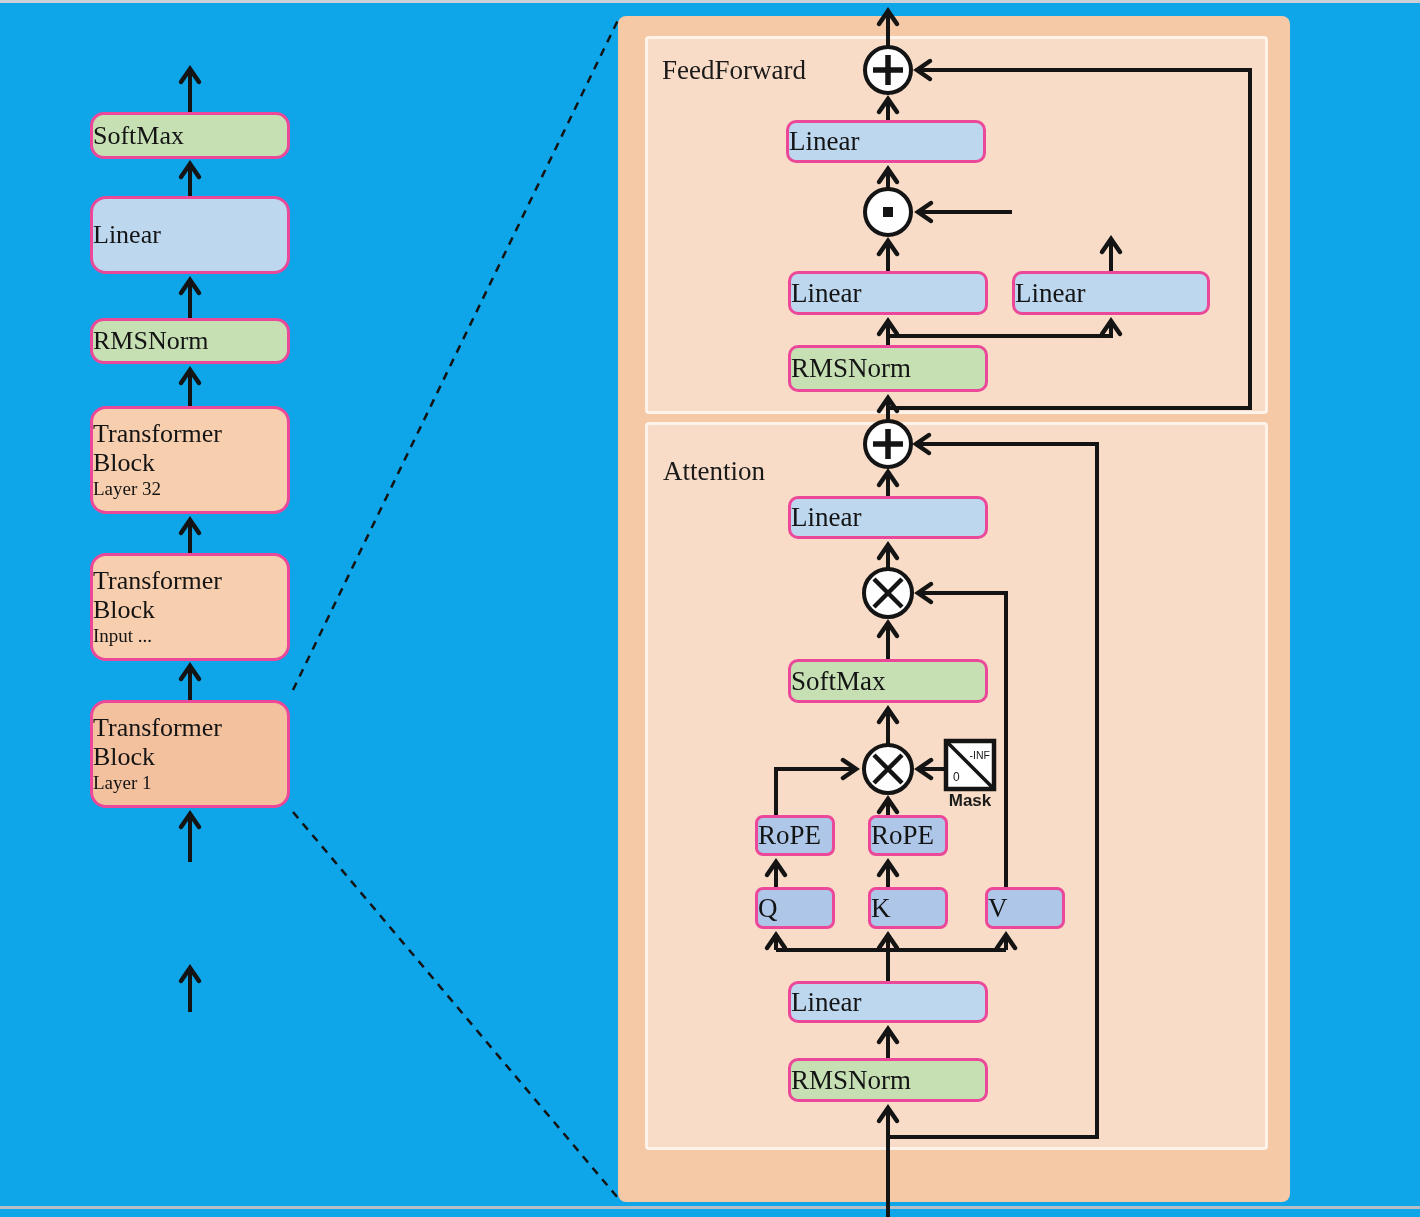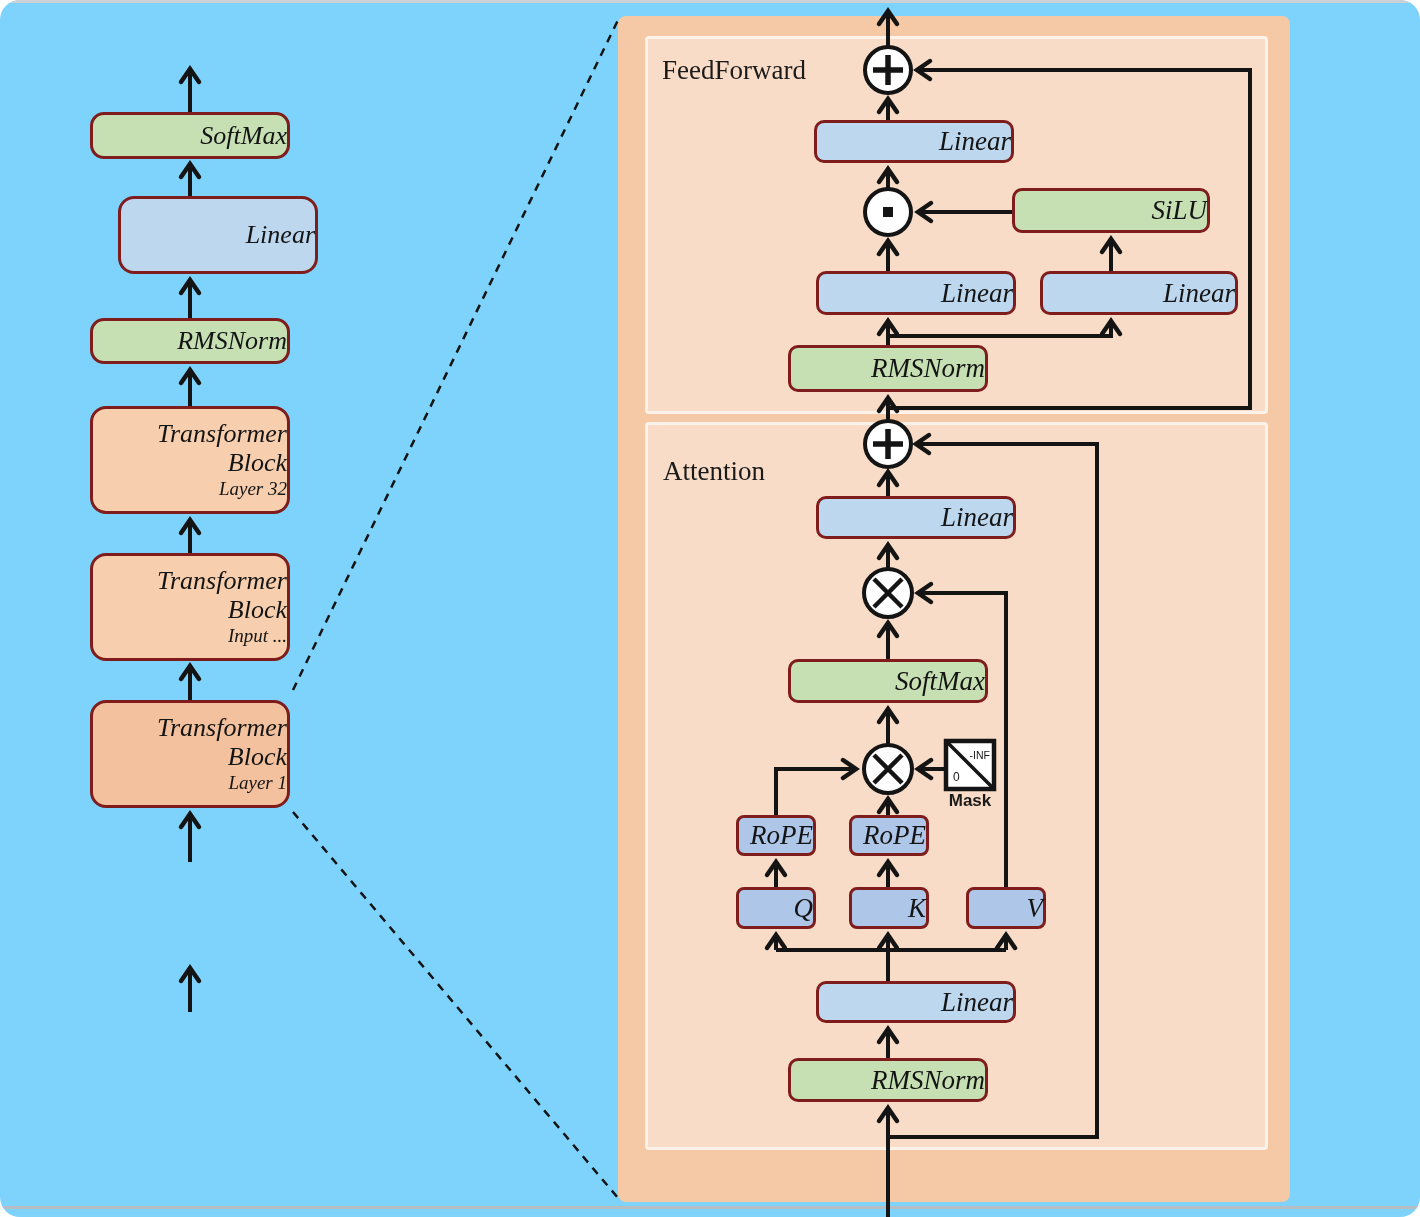--- a/index.html
+++ b/index.html
@@ -1,38 +1,37 @@
 <!DOCTYPE html>
 <html style="--panel_outer: #f5c9a6; --panel_inner: #f9dcc7; --orange_block: #f8cfae; --orange_block_dark: #f3c19e; --green: #c6e0b4; --blue: #bdd7ee; --periwinkle: #aec6e8; --line: #141414;"><head>
 <meta charset="utf-8">
 <style>
   html,body{margin:0;padding:0;background:#ffffff;}
   #stage{
-    position:relative;width:1420px;height:1217px;background:#7dd3fc;overflow:hidden;
-    font-family:"Liberation Serif","DejaVu Serif",serif;color:#141414;border-radius:20px;
+    position:relative;width:1420px;height:1217px;background:#0ea5e9;overflow:hidden;
+    font-family:"Liberation Serif","DejaVu Serif",serif;color:#141414;
   }
   .abs{position:absolute;box-sizing:border-box;}
   .rail{position:absolute;left:0;width:1420px;}
   .rail-top{top:0;height:3px;background:#ccd1d7;}
   .rail-bottom{top:1206px;height:3px;background:#b7bdc4;}
 
   
   .panel-outer{background:var(--panel_outer);border-radius:8px;}
   .panel-inner{background:var(--panel_inner);border:3px solid #fdf3ea;border-radius:4px;}
 
   
   .node{
-    display:flex;align-items:flex-end;justify-content:center;flex-direction:column;
-    border:3px solid #7f1d1d;text-align:center;line-height:1.12;
+    display:flex;align-items:flex-start;justify-content:center;flex-direction:column;
+    border:3px solid #ec4899;text-align:center;line-height:1.12;
     font-size:27px;
-    font-style:italic;
   }
   .green{background:var(--green);}
-  .blue{background:var(--blue);margin-left:28px;}
-  .peri{background:var(--periwinkle);}
+  .blue{background:var(--blue);}
+  .peri{background:var(--periwinkle);margin-left:19px;}
   .orange{background:var(--orange_block);}
   .orange-dark{background:var(--orange_block_dark);}
   .r8{border-radius:8px;} .r10{border-radius:10px;} .r14{border-radius:14px;} .r16{border-radius:16px;}
   .left-label{font-size:26px;}
   .sublabel{font-size:19px;line-height:1.25;}
   .section-label{position:absolute;font-size:27px;color:#1a1a1a;}
   .footer-label{position:absolute;font-size:29px;color:#1a1a1a;}
   svg{position:absolute;left:0;top:0;pointer-events:none;}
 </style>
 </head>
@@ -164,23 +163,20 @@
     <span>Transformer</span>
     <span>Block</span>
     <span class="sublabel">Layer 1</span>
   </div>
 
 
   <div class="abs node blue r10" style="left:786px;top:120px;width:200px;height:43px;">
       <span>Linear</span>
     </div>
 
-  <div class="abs node green r10" style="left:1012px;top:188px;width:198px;height:45px;">
-      <span>SiLU</span>
-    </div>
 
   <div class="abs node blue r10" style="left:788px;top:271px;width:200px;height:44px;">
       <span>Linear</span>
     </div>
 
   <div class="abs node blue r10" style="left:1012px;top:271px;width:198px;height:44px;">
       <span>Linear</span>
     </div>
 
   <div class="abs node green r10" style="left:788px;top:345px;width:200px;height:47px;">

